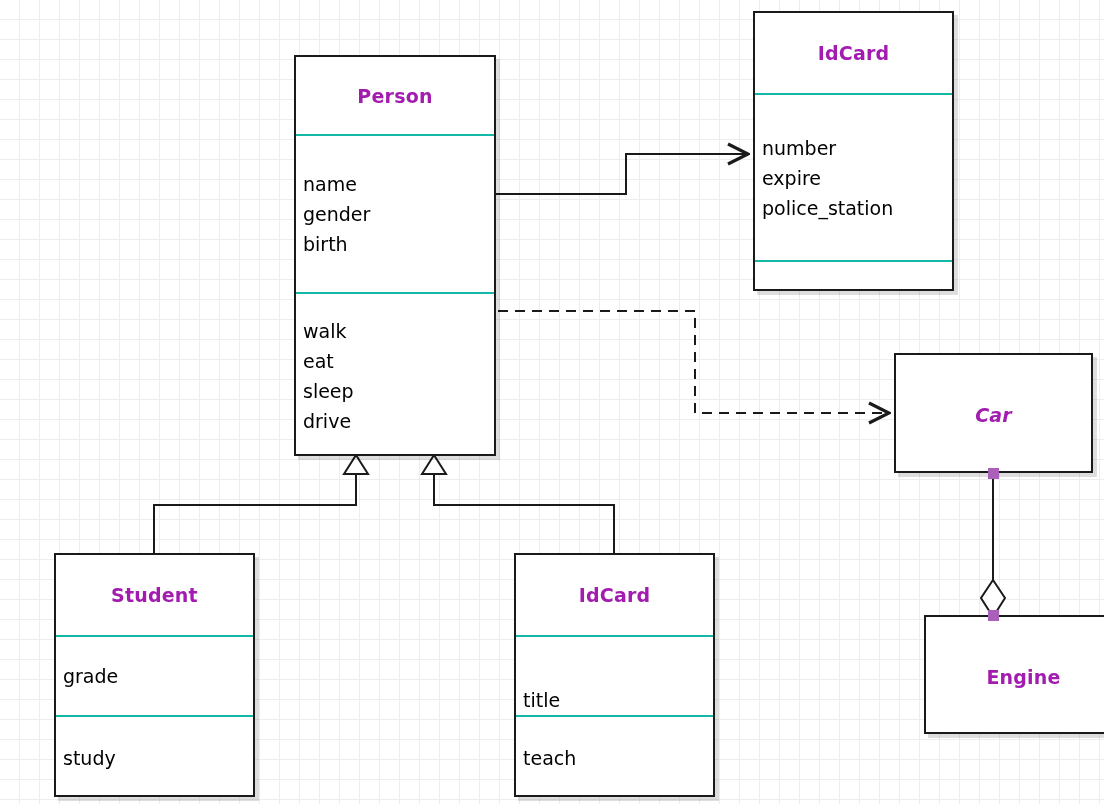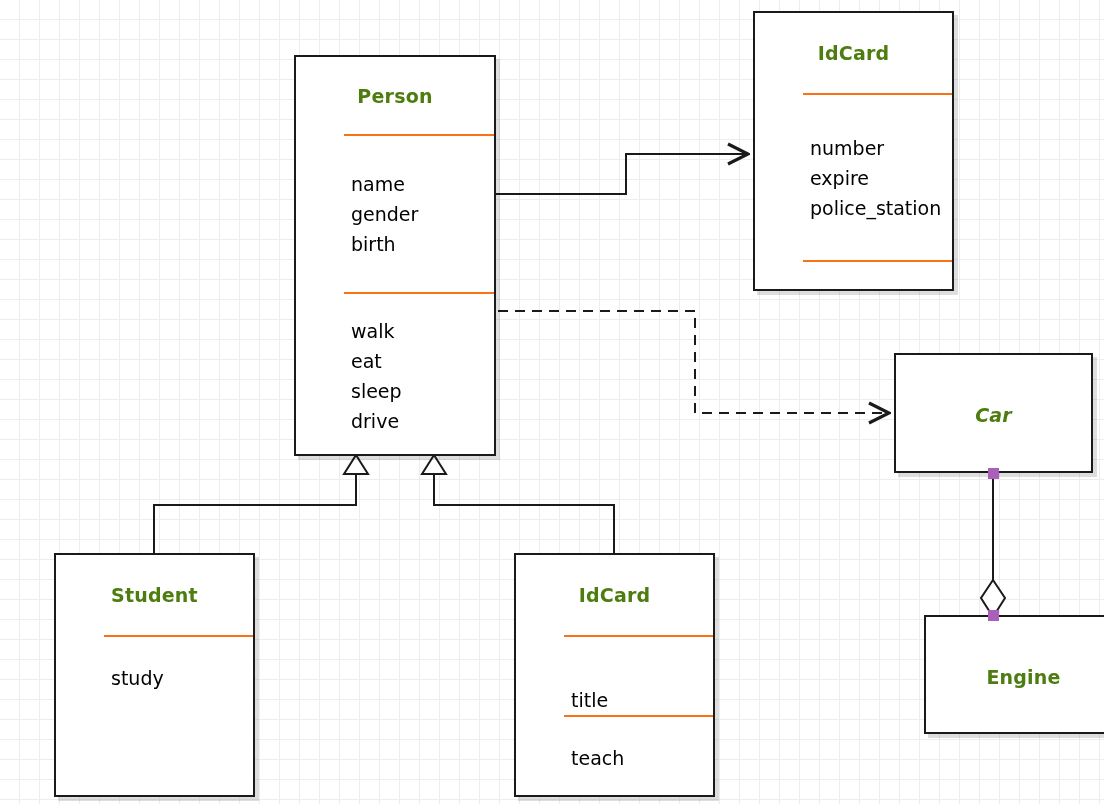--- a/index.html
+++ b/index.html
@@ -34,30 +34,29 @@
     box-sizing: border-box;
     background: #ffffff;
     border: 2px solid #1a1a1a;
     box-shadow: 4px 4px 0 0 rgba(0,0,0,0.13);
   }
   .compartment {
     box-sizing: border-box;
     overflow: hidden;
   }
   .compartment + .compartment {
-    border-top: 2px solid #f97316;
-    margin-left: 48px;
+    border-top: 2px solid #14b8a6;
   }
   .cls-title {
     display: flex;
     align-items: center;
     justify-content: center;
     font-weight: bold;
     font-size: 19px;
-    color: #4d7c0f;
+    color: #a21caf;
     letter-spacing: 0.2px;
   }
   .cls-title-only {
     height: 100%;
   }
   .cls-members {
     display: flex;
     flex-direction: column;
     justify-content: center;
     padding-left: 7px;
@@ -143,20 +142,23 @@
   <div class="uml-class" id="cls-car" style="left: 894px; top: 353px; width: 199px; height: 120px; font-style: italic;">
     <div class="compartment cls-title cls-title-only" style="height: 120px;">Car</div>
   </div>
 
   <div class="uml-class" id="cls-engine" style="left: 924px; top: 615px; width: 199px; height: 119px;">
     <div class="compartment cls-title cls-title-only" style="height: 119px;">Engine</div>
   </div>
 
   <div class="uml-class" id="cls-student" style="left: 54px; top: 553px; width: 201px; height: 244px;">
     <div class="compartment cls-title" style="height: 80px;">Student</div>
+    <div class="compartment cls-members" style="height: 80px;">
+      <div class="member">grade</div>
+    </div>
     <div class="compartment cls-members" style="height: 84px;">
       <div class="member">study</div>
     </div>
   </div>
 
   <div class="uml-class" id="cls-teacher" style="left: 514px; top: 553px; width: 201px; height: 244px;">
     <div class="compartment cls-title" style="height: 80px;">IdCard</div>
     <div class="compartment cls-members" style="height: 80px; justify-content: flex-end;">
       <div class="member">title</div>
     </div>

